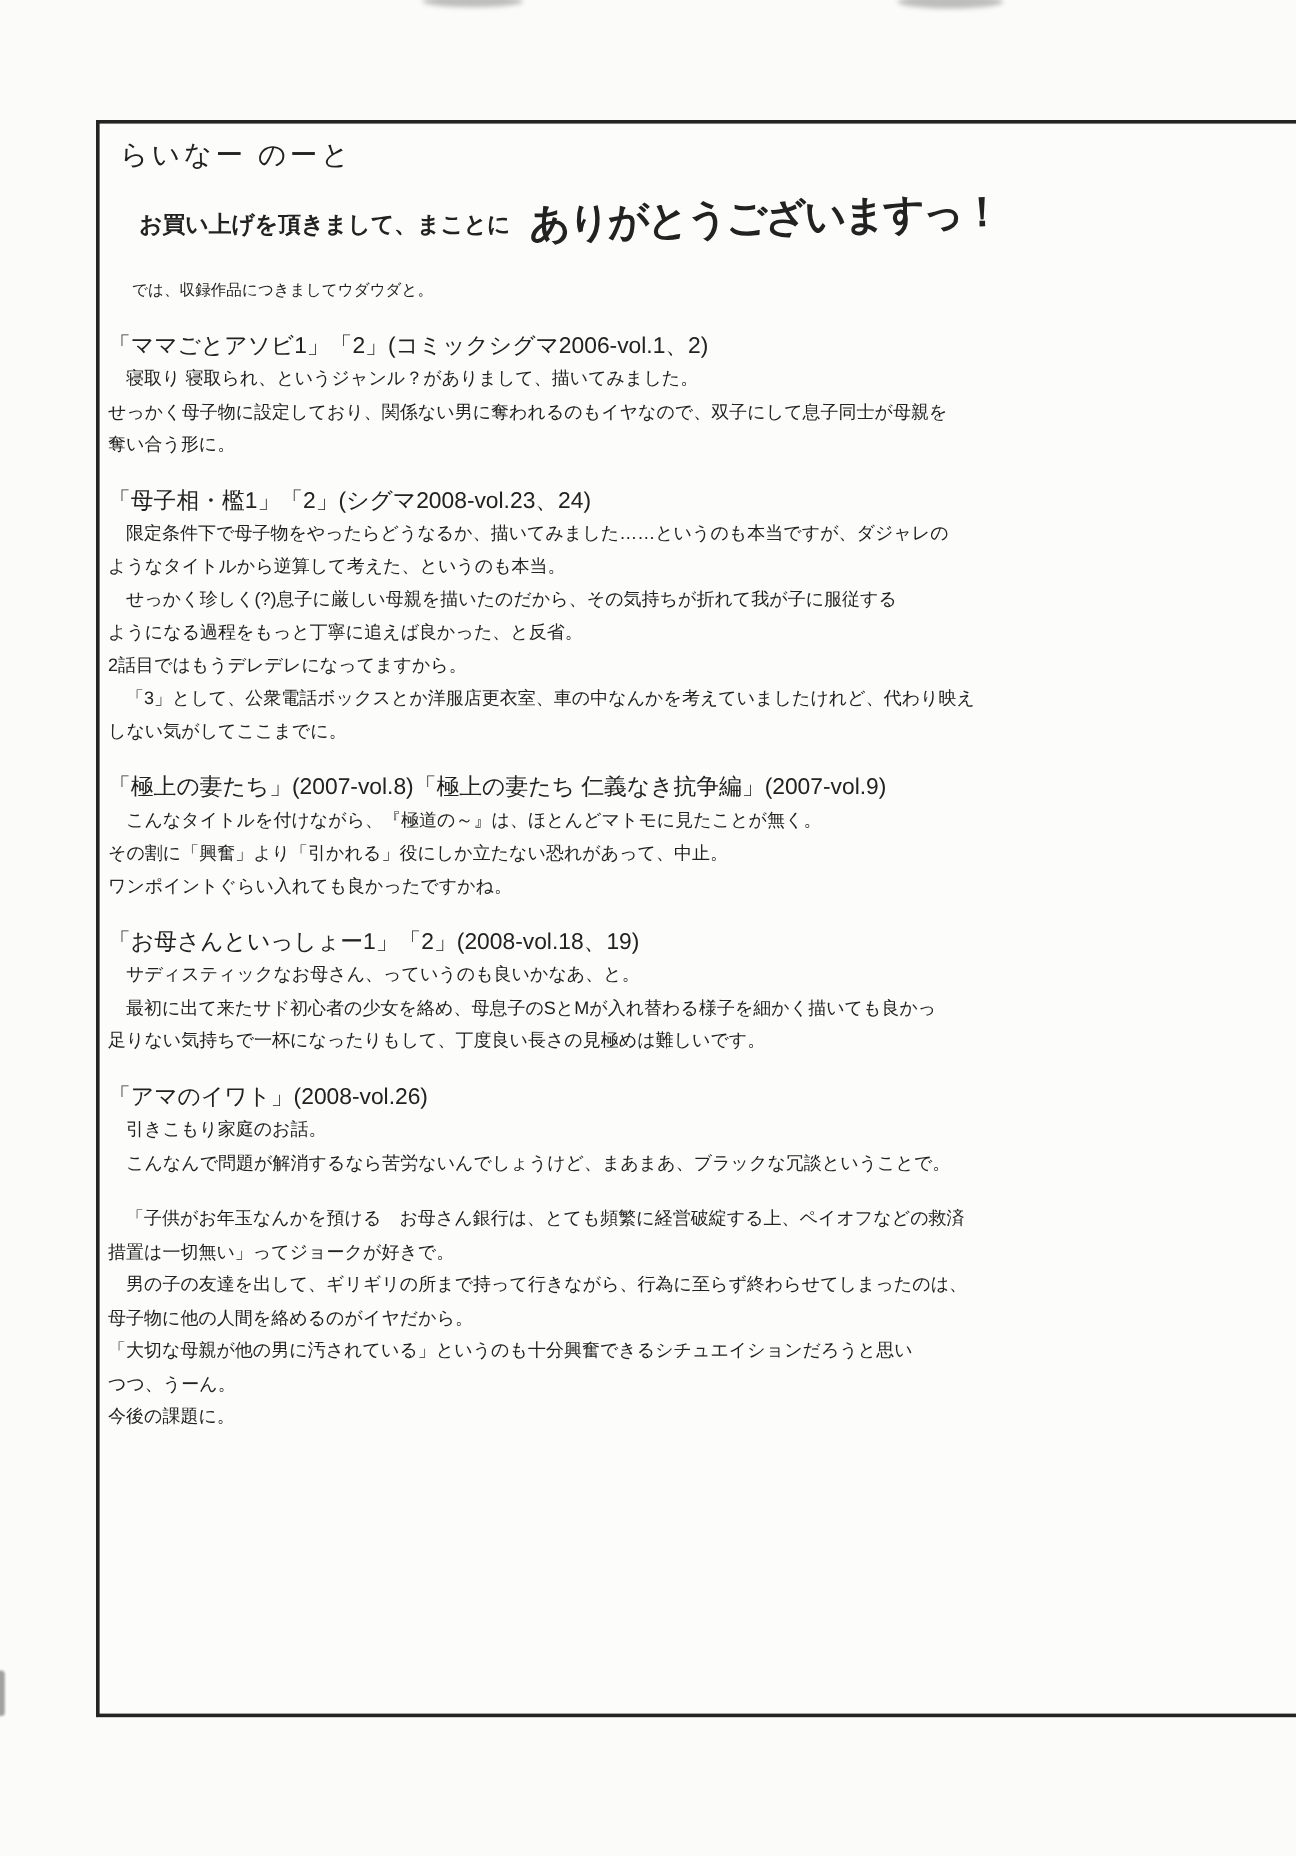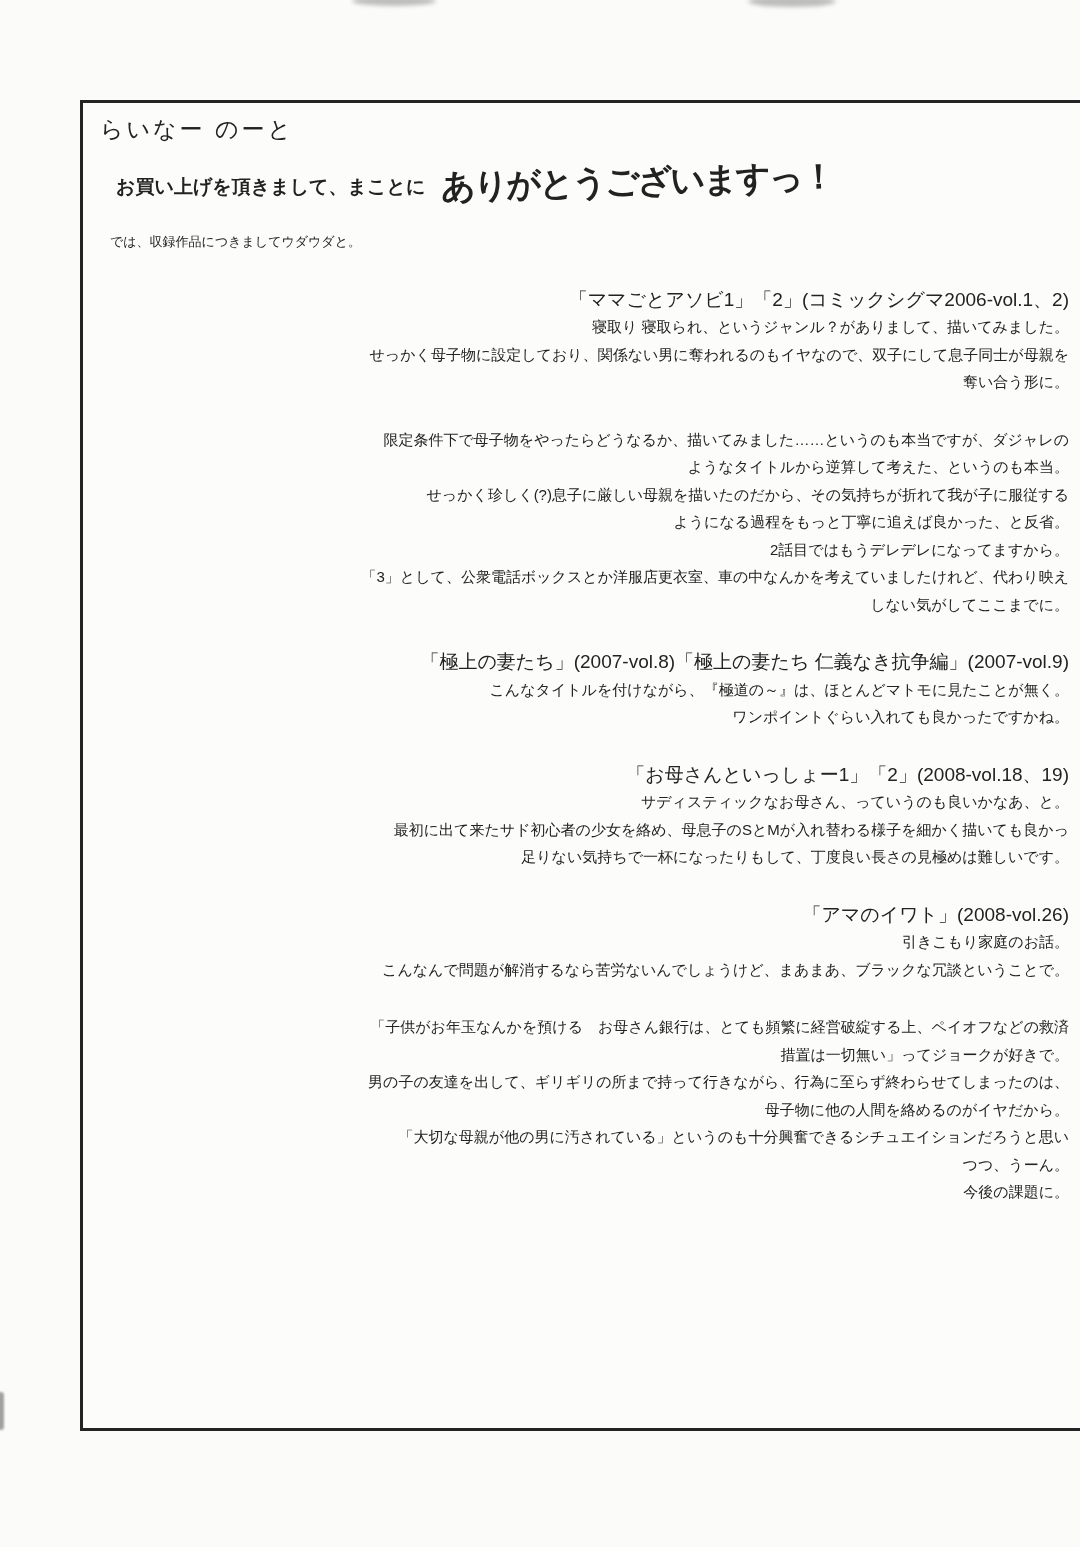--- a/index.html
+++ b/index.html
@@ -65,21 +65,21 @@
     transform: rotate(-1.5deg);
     transform-origin: left center;
   }
   .intro {
     font-size: 13px;
     line-height: 27.5px;
     margin: 10px 0 0 20px;
     white-space: pre;
   }
   .sections { margin-top: 2px; }
-  .work { margin-top: 30px; text-align: right; }
+  .work { margin-top: 19px; }
   .work-title {
     font-size: 19px;
     font-weight: normal;
     margin: 0;
     line-height: 27.5px;
     white-space: pre;
   }
   .line {
     font-size: 15px;
     line-height: 27.5px;
@@ -105,31 +105,33 @@
   <div class="intro">では、収録作品につきましてウダウダと。</div>
 
   <div class="sections">
       <section class="work">
     <h2 class="work-title">「ママごとアソビ1」「2」(コミックシグマ2006-vol.1、2)</h2>
   <div class="line">　寝取り 寝取られ、というジャンル？がありまして、描いてみました。</div>
         <div class="line">せっかく母子物に設定しており、関係ない男に奪われるのもイヤなので、双子にして息子同士が母親を</div>
         <div class="line">奪い合う形に。</div>
       </section>
       <section class="work">
+    <h2 class="work-title">「母子相・檻1」「2」(シグマ2008-vol.23、24)</h2>
   <div class="line">　限定条件下で母子物をやったらどうなるか、描いてみました……というのも本当ですが、ダジャレの</div>
         <div class="line">ようなタイトルから逆算して考えた、というのも本当。</div>
         <div class="line">　せっかく珍しく(?)息子に厳しい母親を描いたのだから、その気持ちが折れて我が子に服従する</div>
         <div class="line">ようになる過程をもっと丁寧に追えば良かった、と反省。</div>
         <div class="line">2話目ではもうデレデレになってますから。</div>
         <div class="line">　「3」として、公衆電話ボックスとか洋服店更衣室、車の中なんかを考えていましたけれど、代わり映え</div>
         <div class="line">しない気がしてここまでに。</div>
       </section>
       <section class="work">
     <h2 class="work-title">「極上の妻たち」(2007-vol.8)「極上の妻たち 仁義なき抗争編」(2007-vol.9)</h2>
   <div class="line">　こんなタイトルを付けながら、『極道の～』は、ほとんどマトモに見たことが無く。</div>
+        <div class="line">その割に「興奮」より「引かれる」役にしか立たない恐れがあって、中止。</div>
         <div class="line">ワンポイントぐらい入れても良かったですかね。</div>
       </section>
       <section class="work">
     <h2 class="work-title">「お母さんといっしょー1」「2」(2008-vol.18、19)</h2>
   <div class="line">　サディスティックなお母さん、っていうのも良いかなあ、と。</div>
         <div class="line">　最初に出て来たサド初心者の少女を絡め、母息子のSとMが入れ替わる様子を細かく描いても良かっ</div>
         <div class="line">足りない気持ちで一杯になったりもして、丁度良い長さの見極めは難しいです。</div>
       </section>
       <section class="work">
     <h2 class="work-title">「アマのイワト」(2008-vol.26)</h2>

